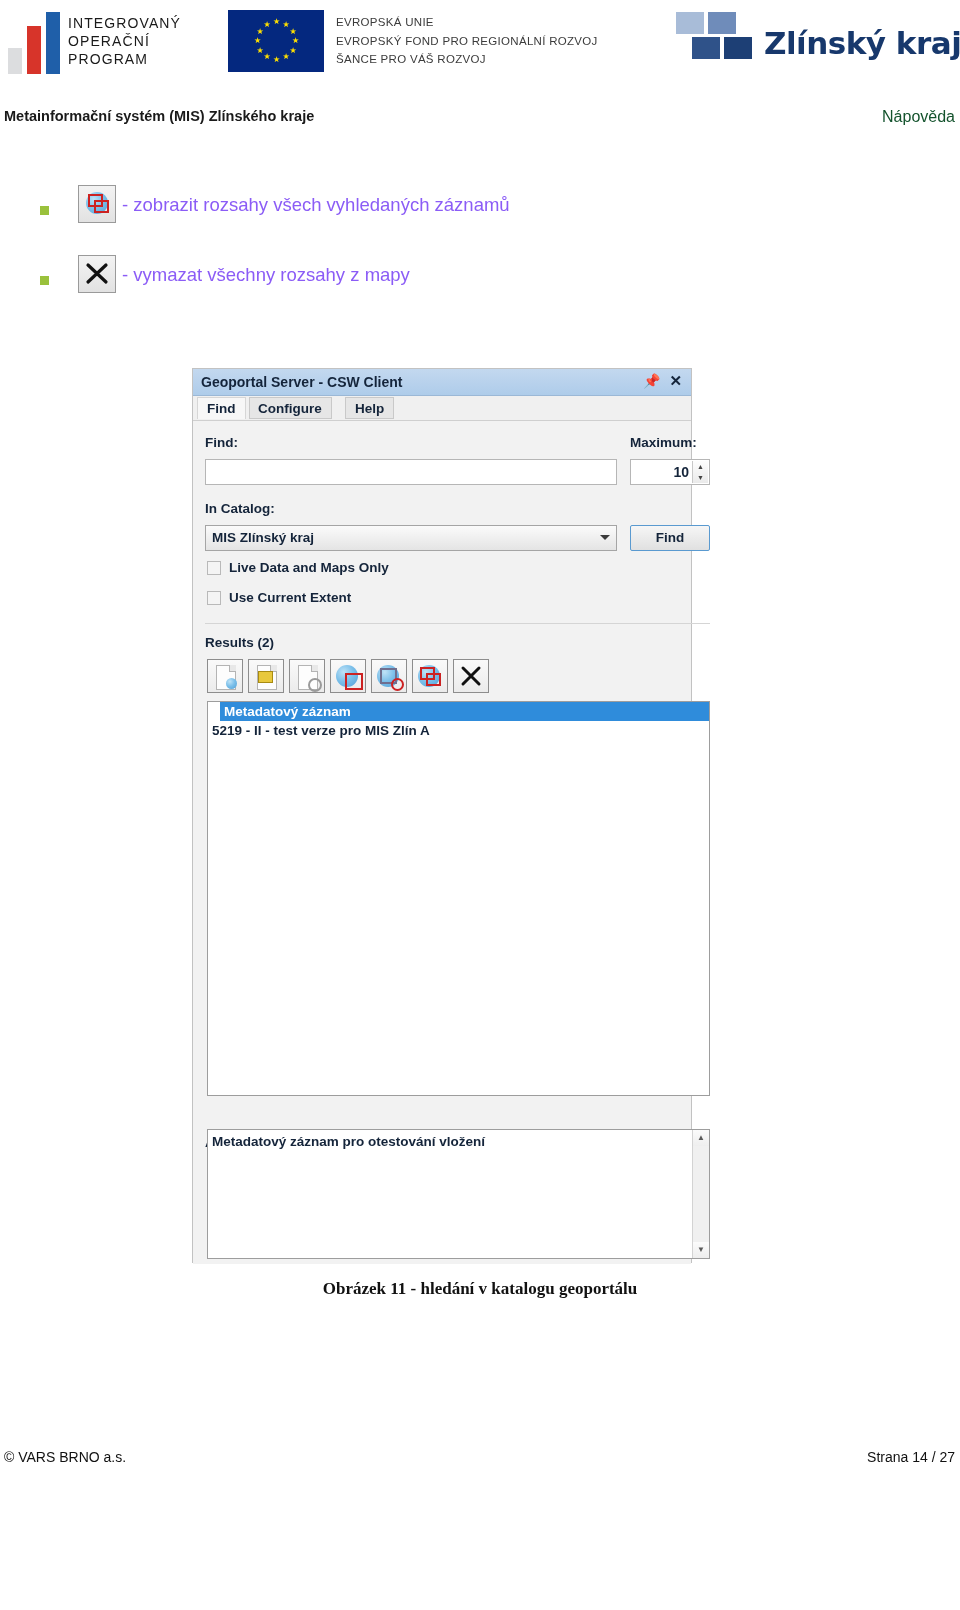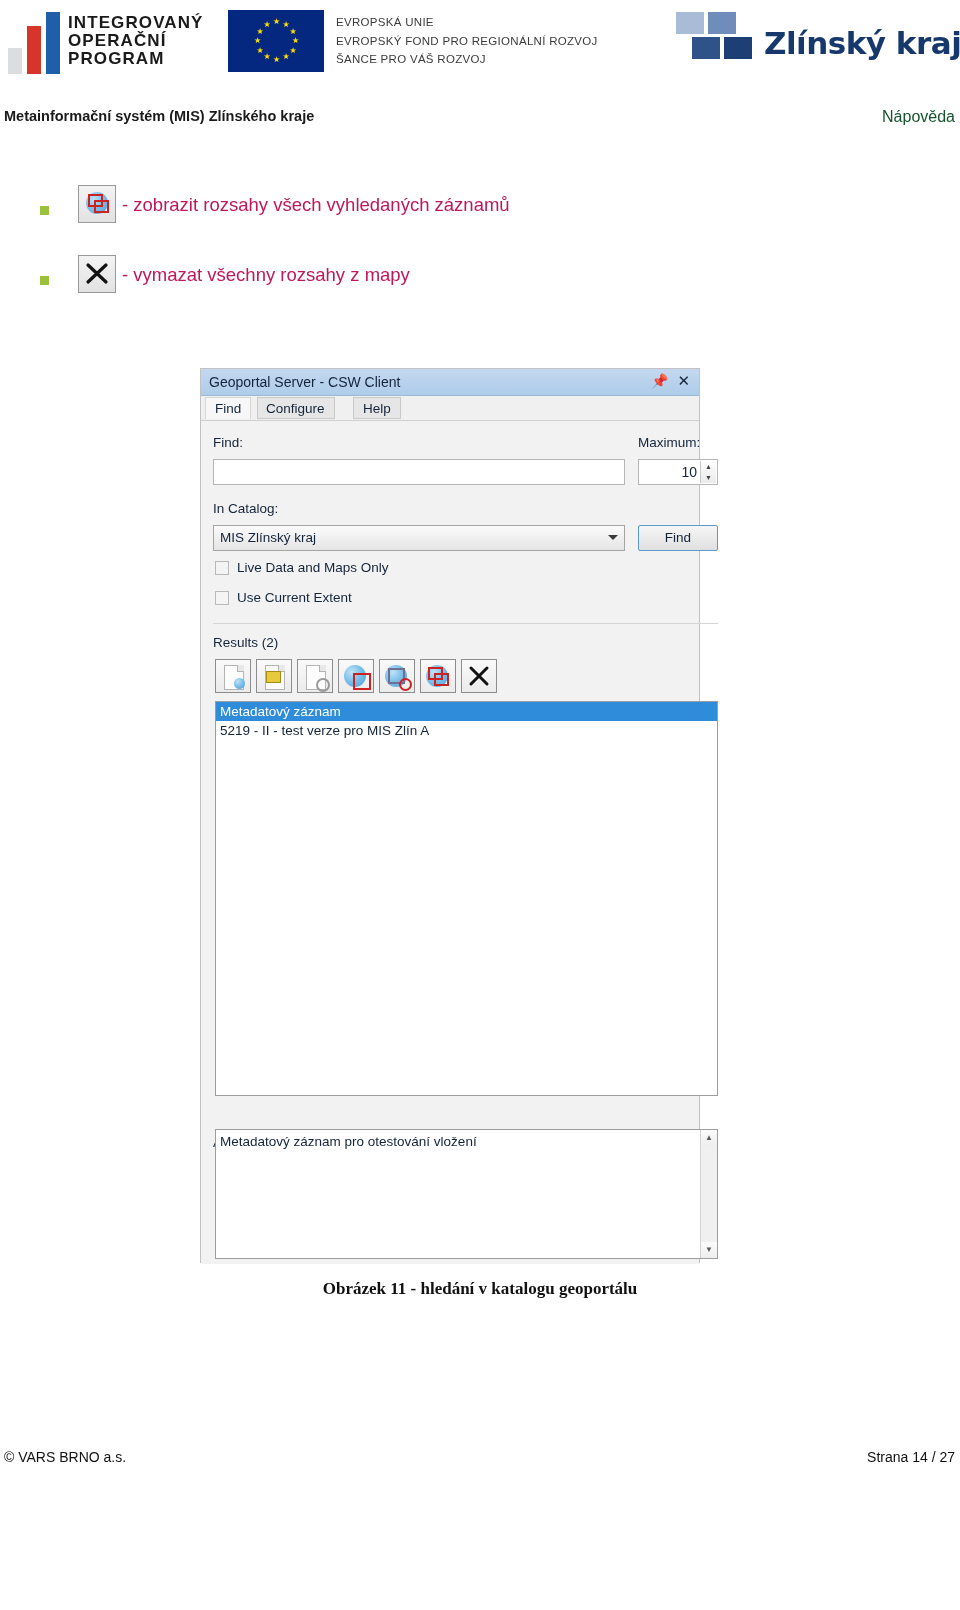--- a/index.html
+++ b/index.html
@@ -44,22 +44,22 @@
     bottom: 0;
   }
   .iop-bar.b1 { left: 0px;  width: 14px; height: 26px; background: #dcdddf; }
   .iop-bar.b2 { left: 19px; width: 14px; height: 48px; background: #d7342a; }
   .iop-bar.b3 { left: 38px; width: 14px; height: 62px; background: #1f5fa9; }
   .iop-text {
     position: absolute;
     left: 64px;
     top: 6px;
     font-family: "Liberation Sans", sans-serif;
-    font-weight: bold;
-    font-size: 17px;
+    font-weight: normal;
+    font-size: 14px;
     line-height: 18px;
     letter-spacing: 1.1px;
     color: #1a1a1a;
   }
   
   .eu-block {
     position: absolute;
     left: 228px;
     top: 10px;
     width: 440px;
@@ -171,42 +171,43 @@
     height: 38px;
     background: linear-gradient(#f3f3f3, #e2e2e2);
     border: 1px solid #9a9a9a;
     box-sizing: border-box;
   }
   .bullet-text {
     position: absolute;
     left: 122px;
     top: 14px;
     font-size: 18.5px;
-    color: #be185d;
+    color: #8b5cf6;
     white-space: nowrap;
   }
   .globe-red-icon {
     position: relative;
     width: 100%;
     height: 100%;
   }
 
   
   .panel {
     position: absolute;
-    left: 200px;
+    left: 192px;
     top: 368px;
     width: 500px;
     height: 895px;
     background: #f0f0f0;
     border: 1px solid #c2c2c2;
     box-sizing: border-box;
     font-family: "Liberation Sans", sans-serif;
     font-size: 13px;
     color: #14243a;
+    font-weight: bold;
   }
   .panel-titlebar {
     position: relative;
     height: 26px;
     background: linear-gradient(#c3d8ef, #aeccea);
     border-bottom: 1px solid #9bb8d6;
   }
   .panel-title {
     position: absolute;
     left: 8px;
@@ -366,20 +367,21 @@
     height: 19px;
     line-height: 19px;
     padding-left: 4px;
     font-size: 13.5px;
     color: #14243a;
     white-space: nowrap;
   }
   .list-row.selected {
     background: #2f8cdb;
     color: #ffffff;
+    margin-left: 12px;
   }
   .abstractbox {
     position: absolute;
     background: #ffffff;
     border: 1px solid #9d9d9d;
     box-sizing: border-box;
   }
   .abstract-text {
     position: absolute;
     left: 4px;

